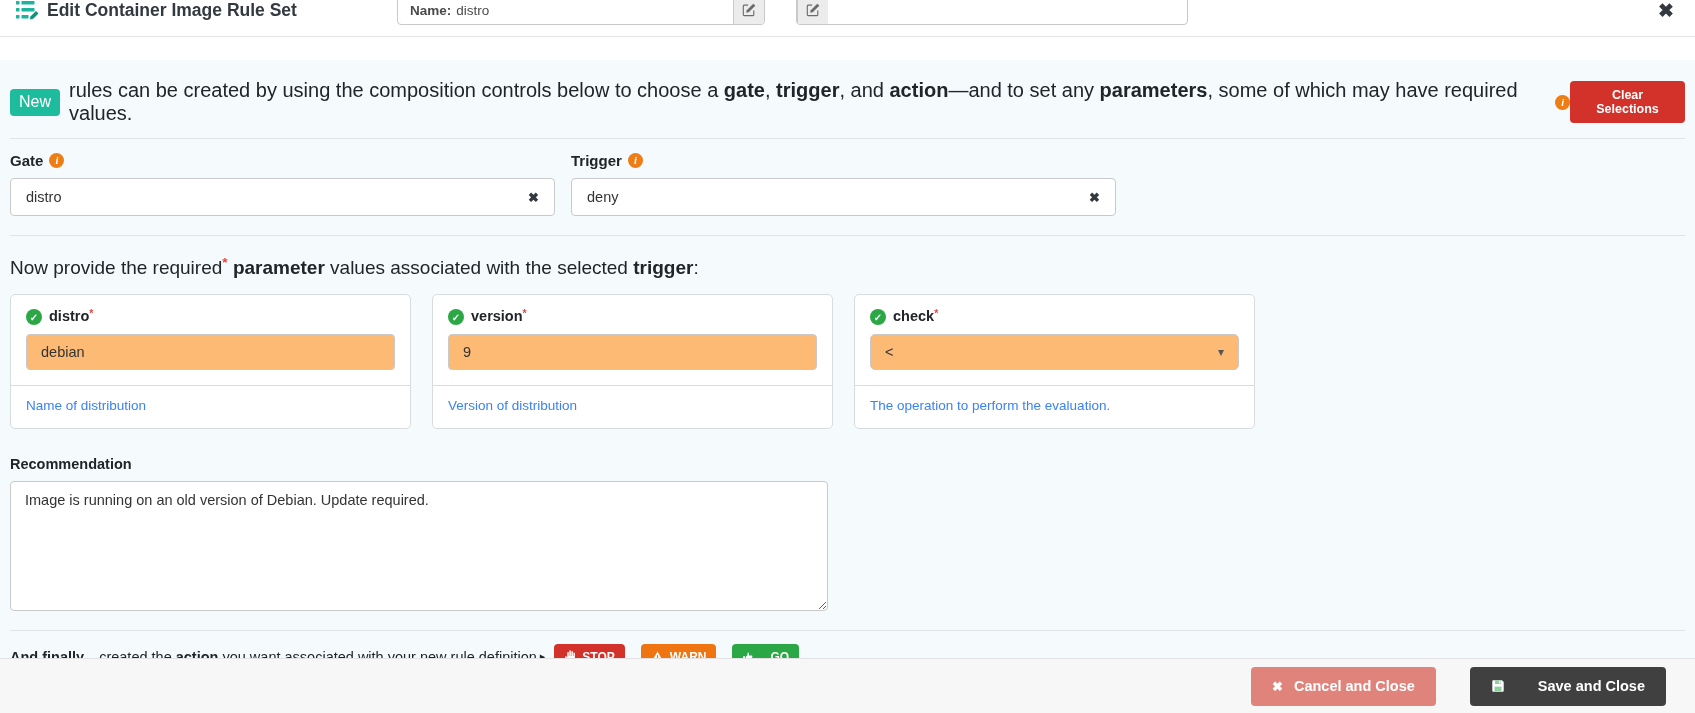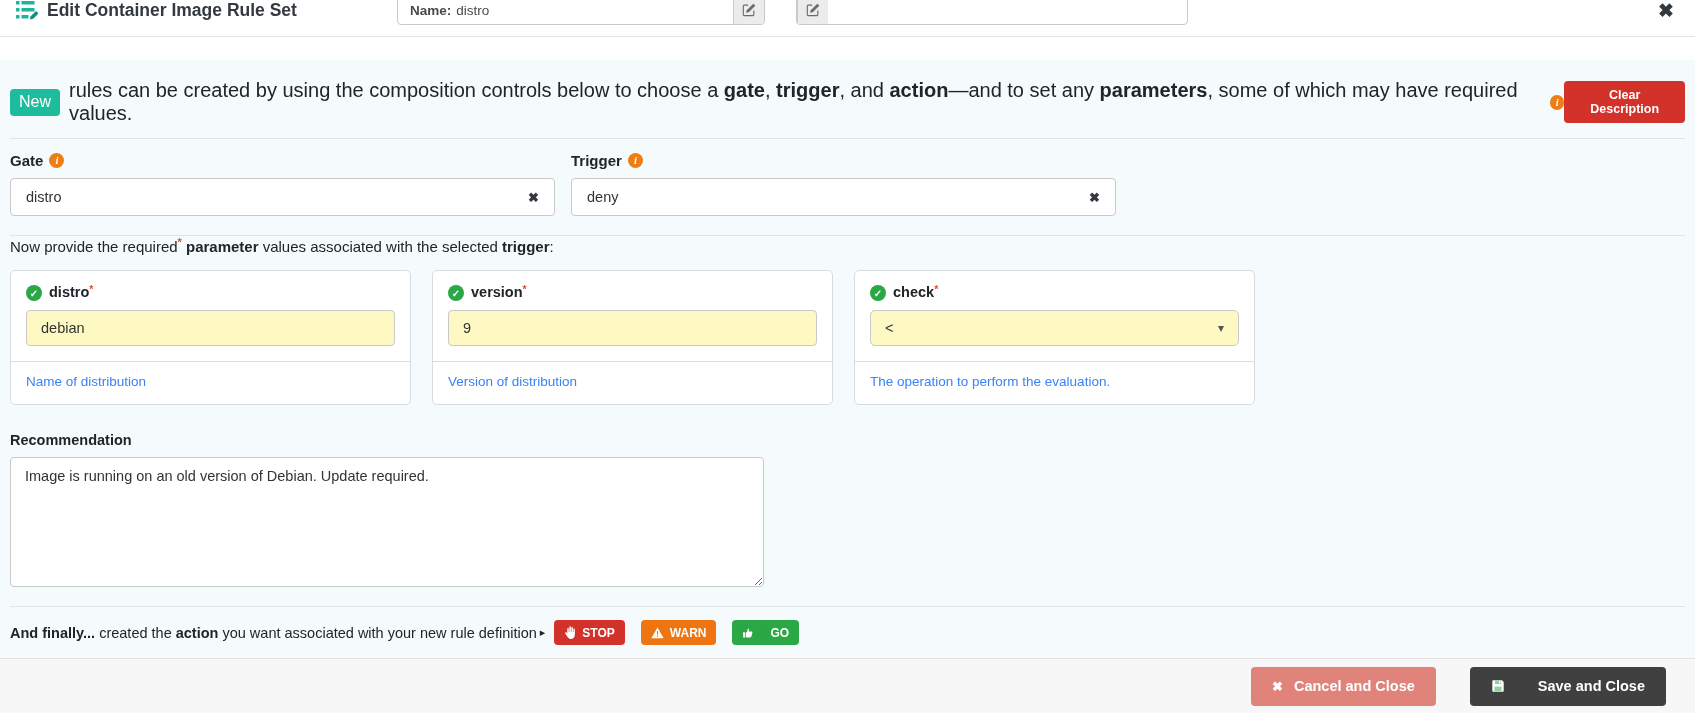--- a/index.html
+++ b/index.html
@@ -57,43 +57,43 @@
   .gt-row { display:flex; gap:16px; margin-top:13px; }
   .gt-col { width:545px; }
   .gt-label { display:flex; align-items:center; font-size:15px; font-weight:700; color:#212529; margin-bottom:9px; }
   .gt-input {
     height:38px; background:#fff; border:1px solid #c9c9c9; border-radius:4px;
     display:flex; align-items:center; padding:0 15px; font-size:14.5px; color:#333; cursor:text;
   }
   .x-icon { margin-left:auto; font-weight:700; font-size:13px; color:#33393f; cursor:pointer; }
   .sect-gap { margin-top:19px; }
 
-  .param-intro { font-size:15px; color:#212529; }
+  .param-intro { margin-top:19px; font-size:19px; color:#212529; }
 
   .cards { display:flex; gap:21px; margin-top:15px; }
   .card { width:401px; background:#fff; border:1px solid #d7dcde; border-radius:5px; }
   .card-body { padding:13px 15px 15px; }
   .card-head { display:flex; align-items:flex-start; font-size:14.5px; font-weight:700; color:#212529; }
   .check-icon {
     width:16px; height:16px; border-radius:50%; background:#2ca745; color:#fff;
     font-size:10px; font-weight:700; display:inline-flex; align-items:center;
     justify-content:center; margin-right:7px; margin-top:1px;
   }
   .card-input {
     margin-top:9px; height:36px; border:1px solid #c9c9c9; border-radius:4px;
     display:flex; align-items:center; padding:8px 14px; font-size:14.5px; color:#333;
-    background:#fef9c3; cursor:text;
+    background:#fdba74; cursor:text;
   }
   .card-select { cursor:pointer; border-radius:5px; }
   .chevron { margin-left:auto; font-size:12px; color:#555; }
   .card-foot { border-top:1px solid #d7dcde; padding:12px 15px 15px; font-size:13.5px; color:#3b82f6; }
 
   .rec-label { margin-top:27px; font-size:14.5px; font-weight:700; color:#212529; }
   .rec-area {
-    display:block; margin-top:9px; width:754px; height:130px; background:#fff;
+    display:block; margin-top:9px; width:818px; height:130px; background:#fff;
     border:1px solid #c9c9c9; border-radius:4px; padding:10px 14px;
     font-size:14.5px; color:#333; font-family:"Liberation Sans", sans-serif;
     resize:both; outline:none;
   }
 
   .action-row { display:flex; align-items:center; margin-top:13px; font-size:14.5px; color:#212529; }
   .caret-right { font-size:11px; margin:0 9px 0 3px; color:#212529; }
   .btn-sm {
     display:inline-flex; align-items:center; gap:6px; height:25px; padding:0 10px;
     border:none; border-radius:4px; color:#fff; font-size:12px; font-weight:700;
@@ -163,21 +163,21 @@
 
   <span class="close-btn">✖</span>
 </div>
 
 <div class="content">
 
   <div class="banner">
     <span class="badge">New</span>
     <span class="banner-text"><span>rules can be created by using the composition controls below to choose a </span><span class="b">gate</span><span>, </span><span class="b">trigger</span><span>, and </span><span class="b">action</span><span>—and to set any </span><span class="b">parameters</span><span>, some of which may have required values.</span></span>
     <span class="info-icon">i</span>
-    <button class="clear-btn">Clear Description</button>
+    <button class="clear-btn">Clear Selections</button>
   </div>
 
   <hr class="divider">
 
   <div class="gt-row">
     <div class="gt-col">
       <div class="gt-label">
         <span>Gate</span>
         <span class="info-icon">i</span>
       </div>

